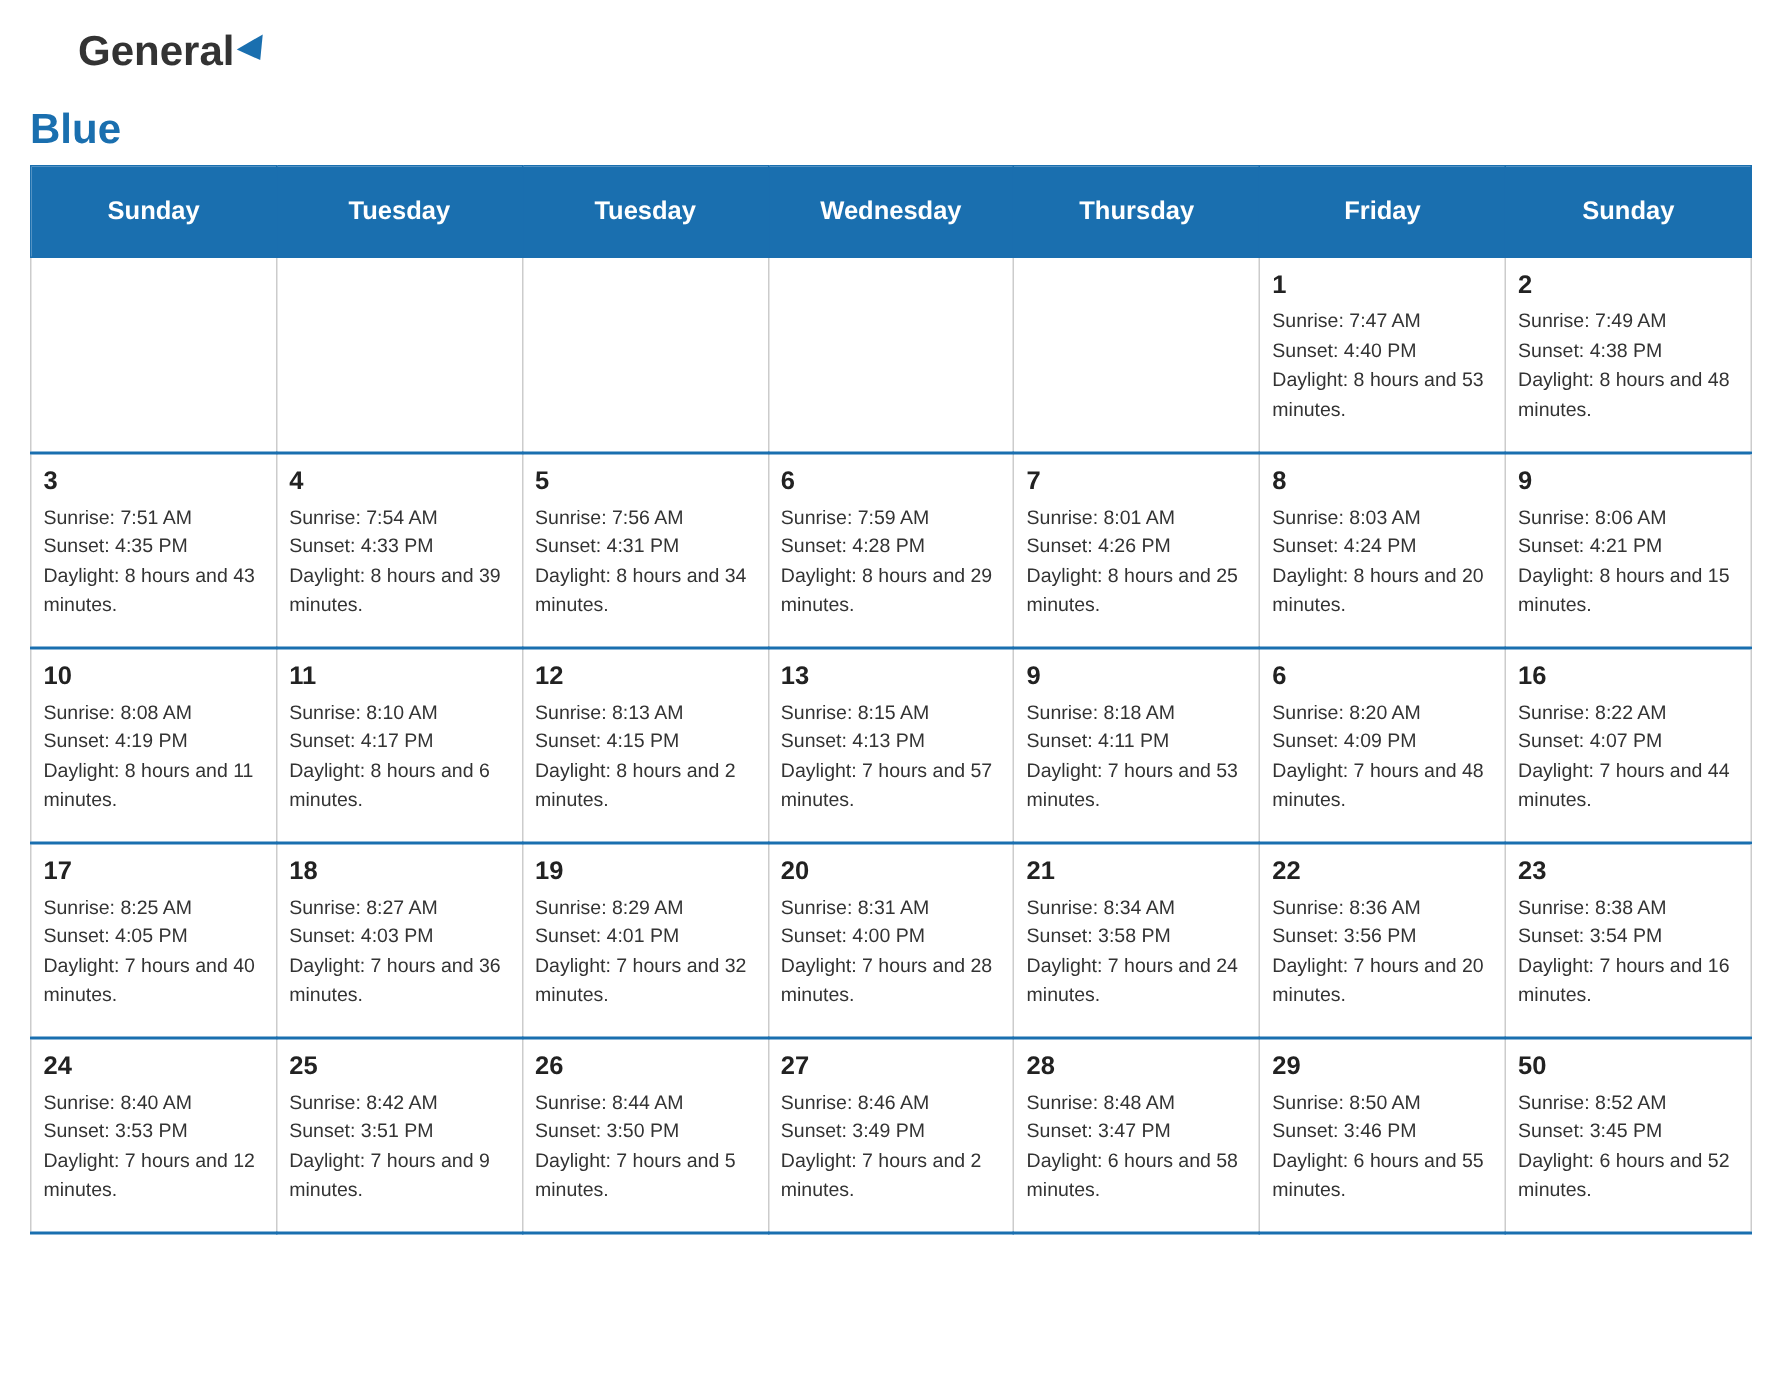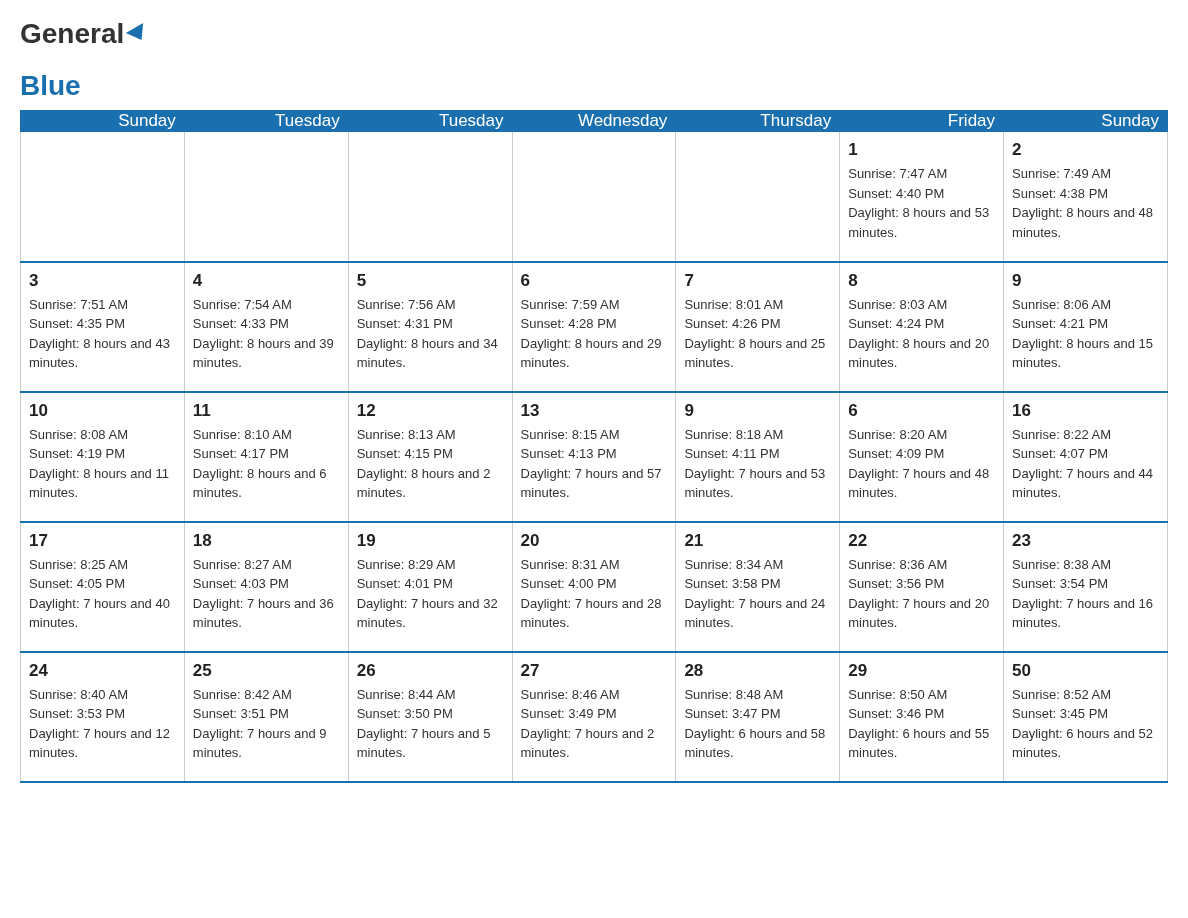--- a/index.html
+++ b/index.html
@@ -41,20 +41,21 @@
       border-left: 10px solid transparent;
       border-right: 10px solid transparent;
       border-top: 14px solid #1a6faf;
       margin-left: 4px;
       vertical-align: middle;
       transform: rotate(-30deg);
     }
     .logo-line1 {
       display: flex;
       align-items: center;
+      margin-left: 32px;
     }
     .title-section {
       text-align: right;
     }
     .calendar-title {
       font-size: 48px;
       font-weight: bold;
       color: #222;
       line-height: 1.1;
     }
@@ -64,24 +65,24 @@
       margin-top: 4px;
     }
     .calendar {
       width: 100%;
       border-collapse: collapse;
       margin-top: 10px;
     }
     .calendar thead th {
       background-color: #1a6faf;
       color: #fff;
-      padding: 0 8px;
-      text-align: right;
+      padding: 20px 8px;
+      text-align: center;
       font-size: 17px;
-      font-weight: normal;
+      font-weight: bold;
       border: 1px solid #1a6faf;
     }
     .calendar tbody td {
       vertical-align: top;
       padding: 8px;
       border: 1px solid #ccc;
       font-size: 13px;
       color: #333;
       width: 14.28%;
       min-height: 110px;

